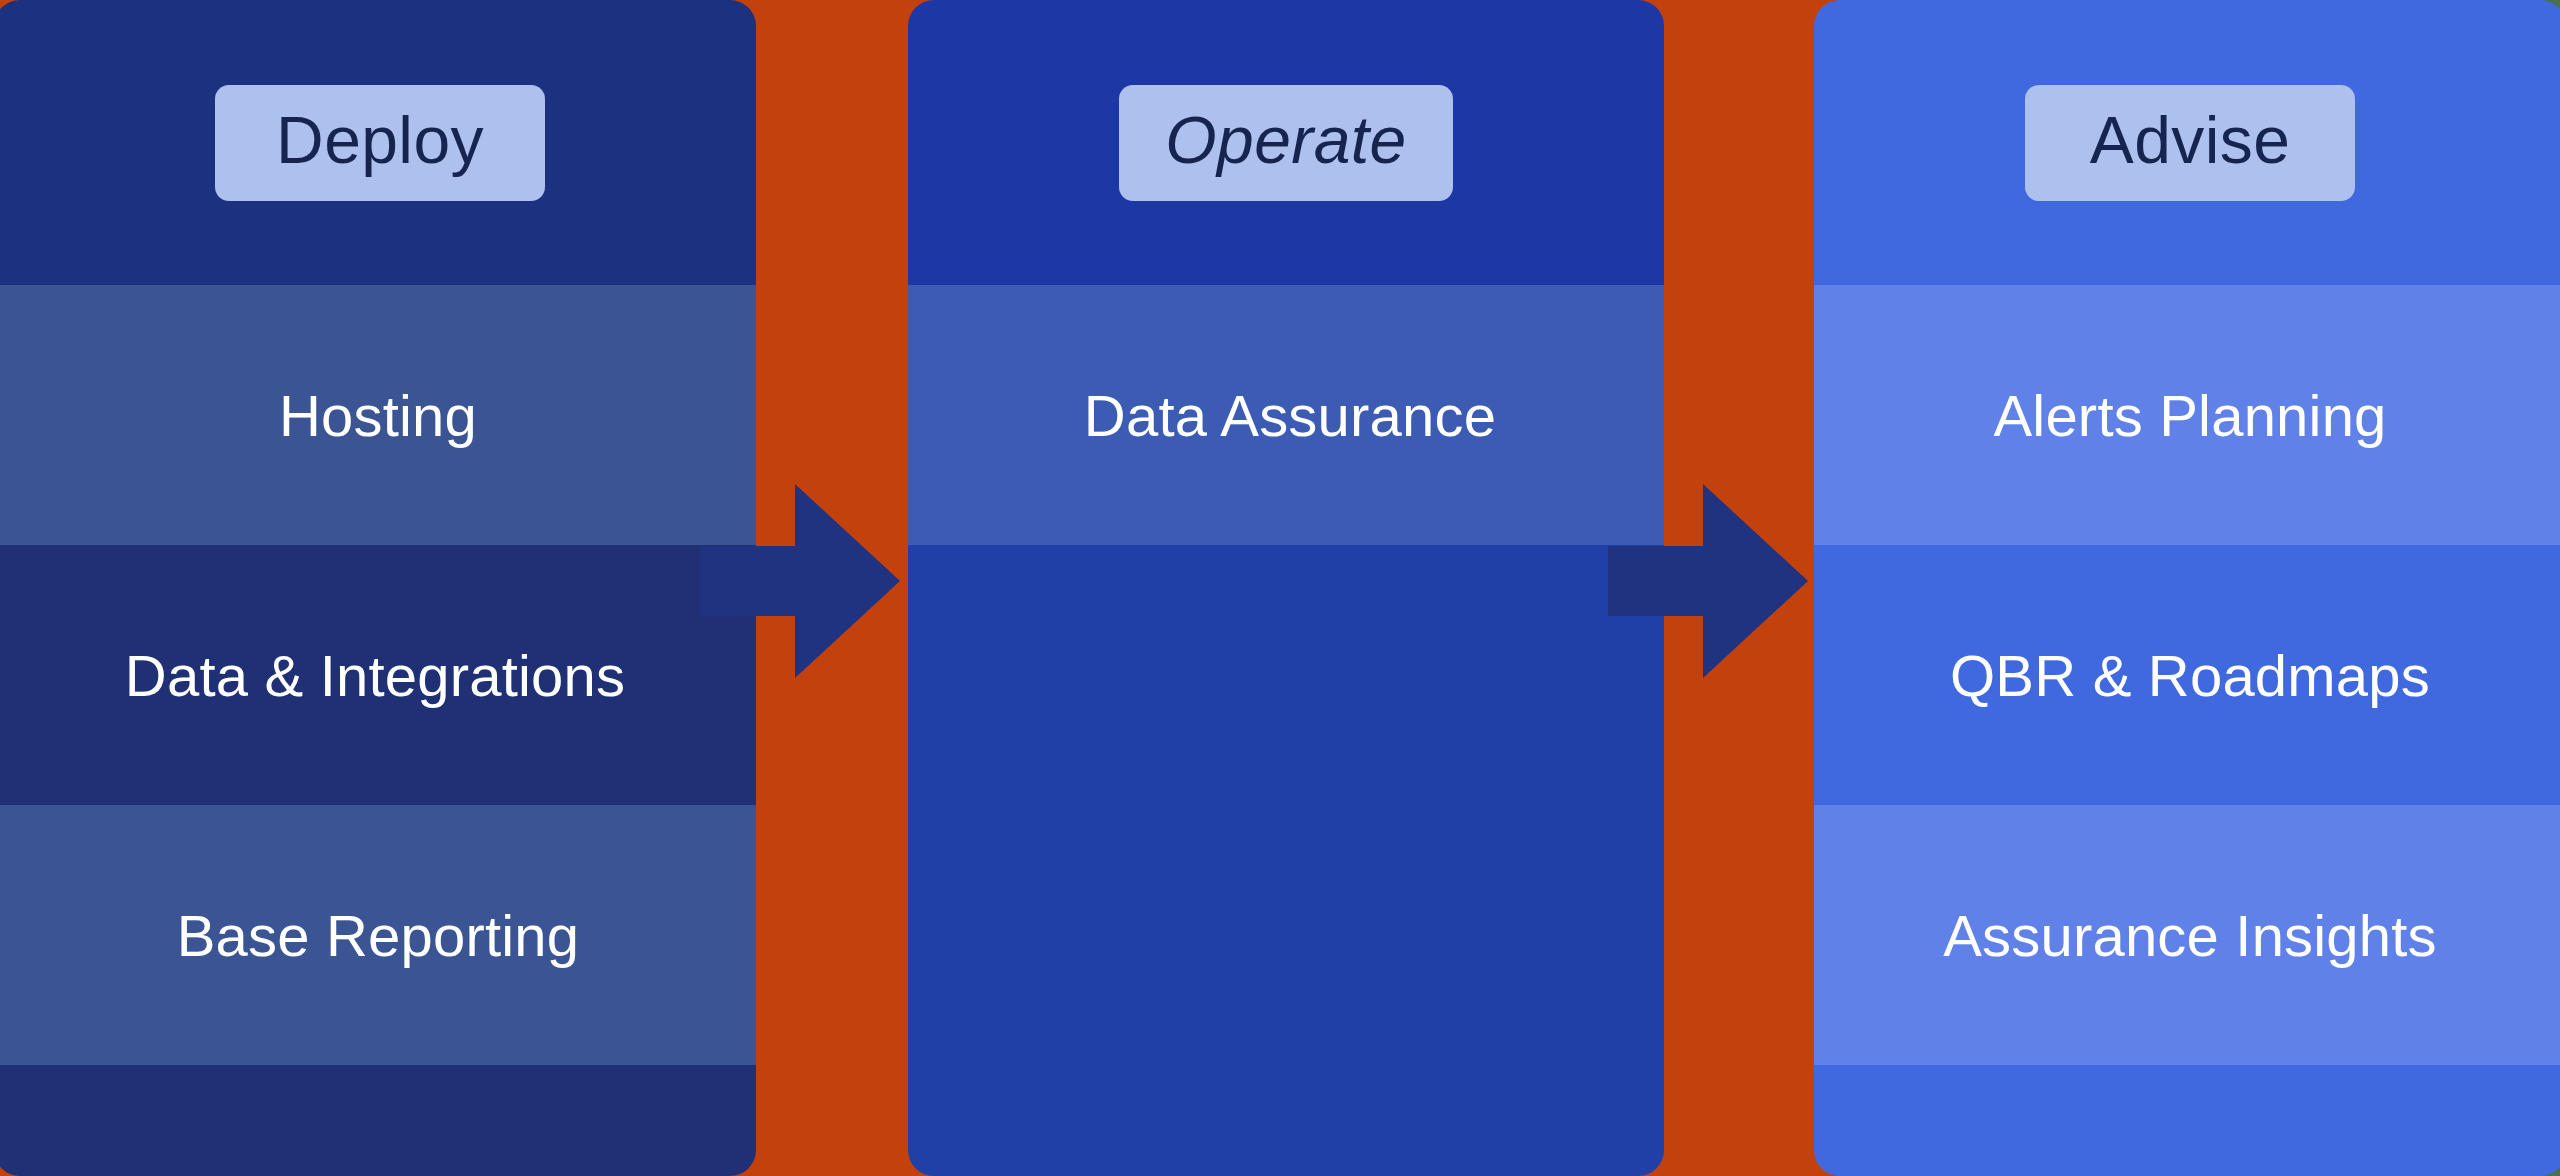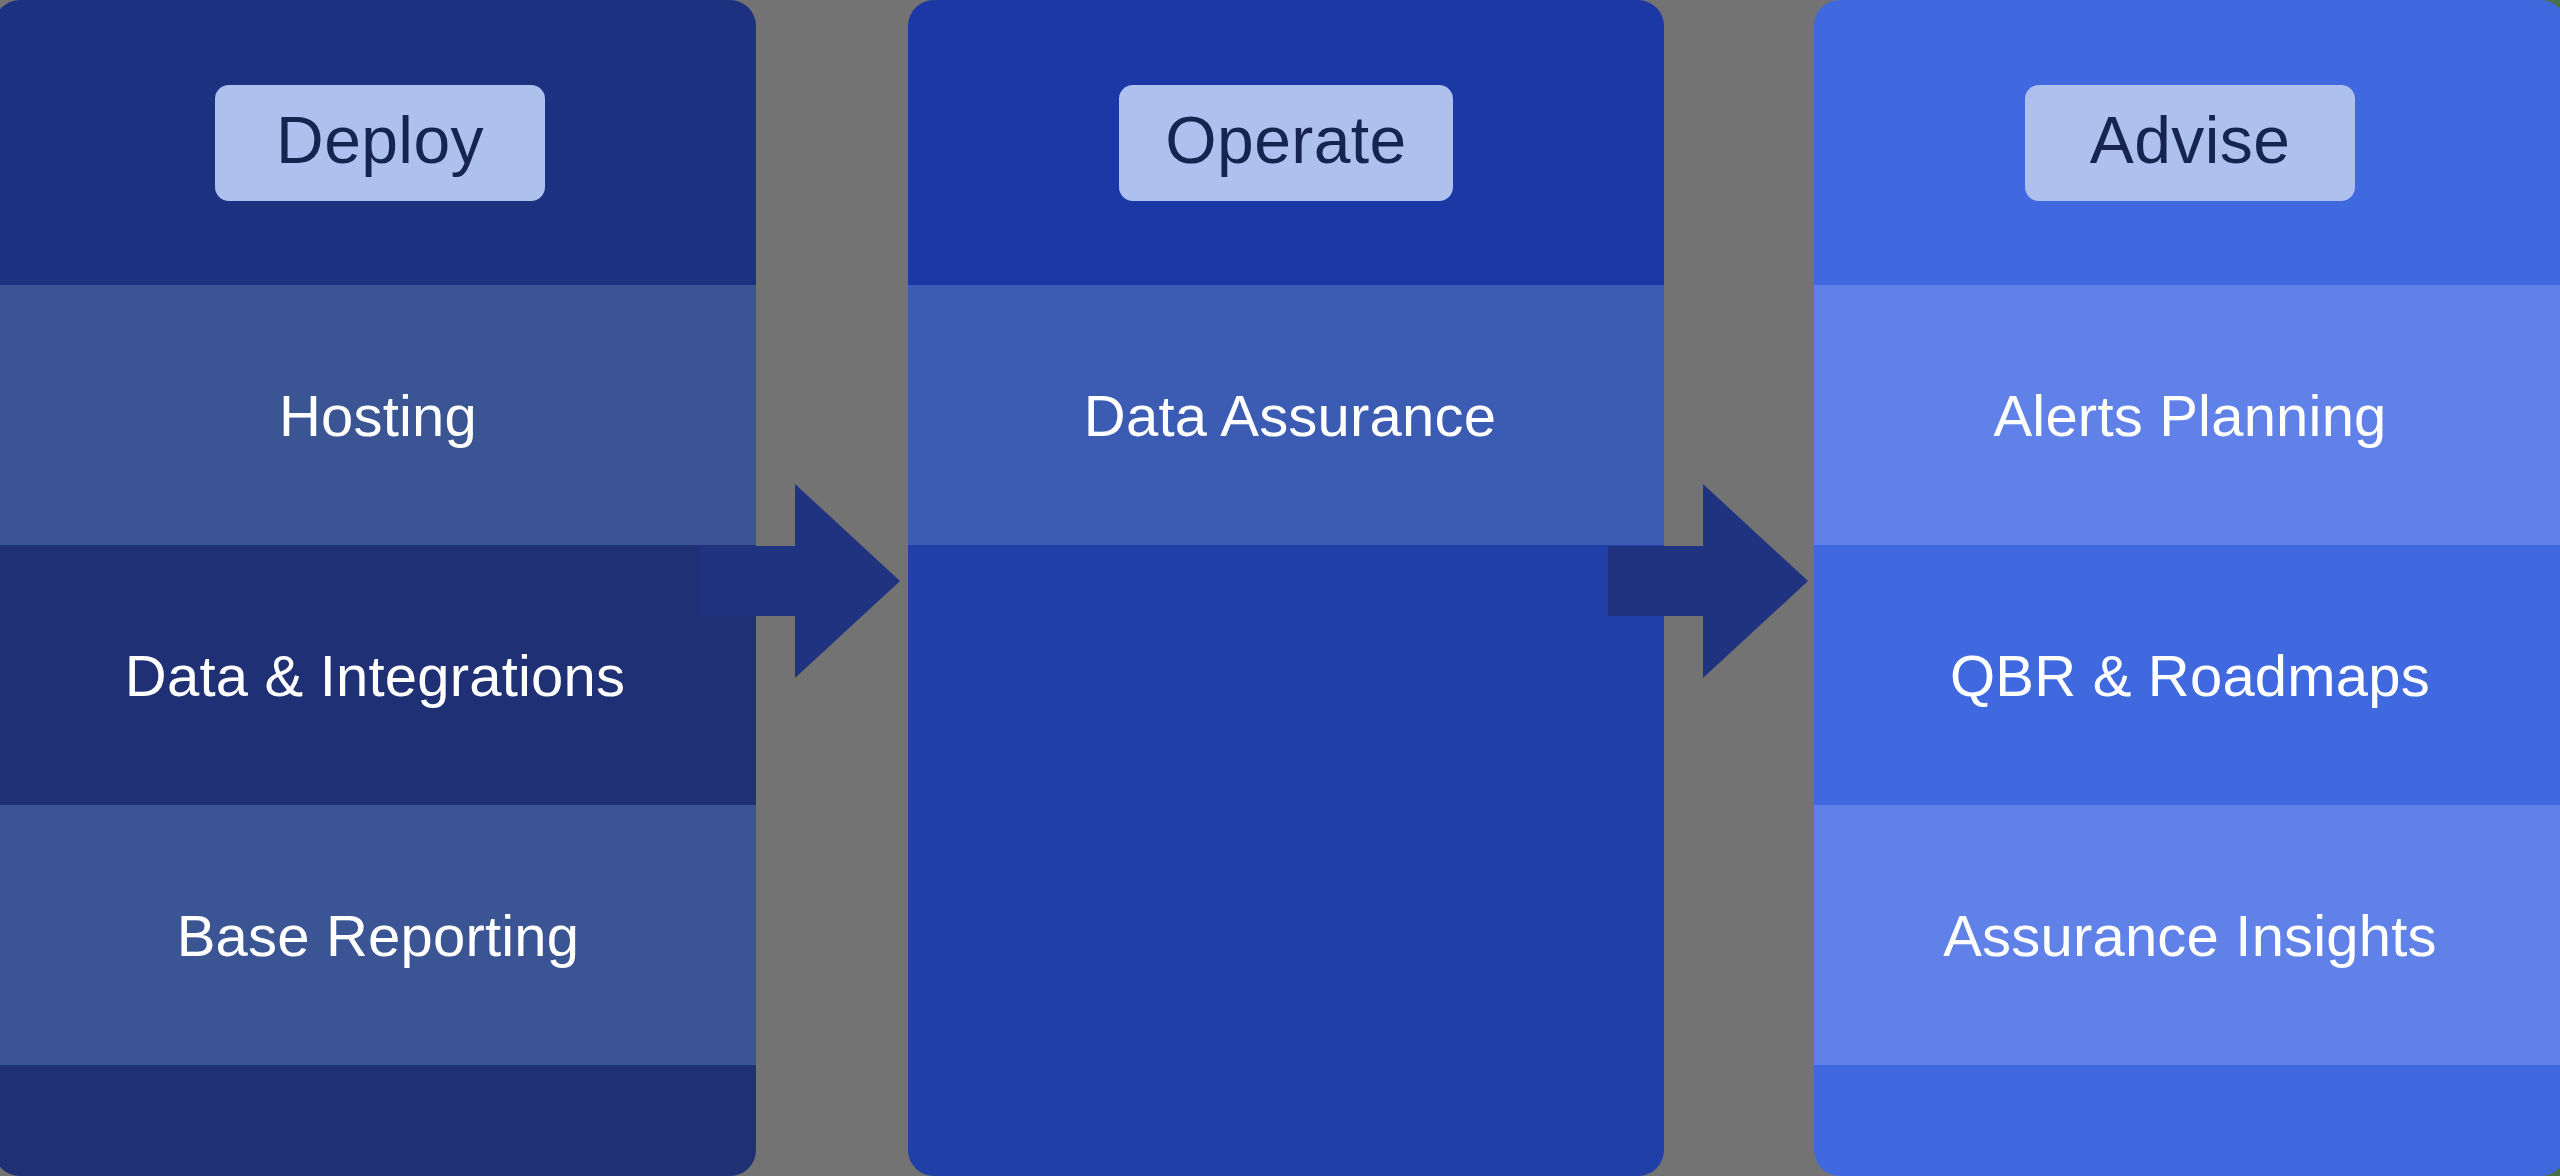--- a/index.html
+++ b/index.html
@@ -12,21 +12,21 @@
     width: 2560px;
     height: 1176px;
     overflow: hidden;
     font-family: "Liberation Sans", sans-serif;
   }
 
   #stage {
     position: relative;
     width: 2376px;
     height: 1176px;
-    background: #737373;
+    background: #c2410c;
   }
 
   
   .column {
     position: absolute;
     top: 0;
     height: 1176px;
     border-radius: 26px;
     overflow: hidden;
     display: flex;
@@ -57,21 +57,21 @@
     font-size: 66px;
     font-weight: 400;
     letter-spacing: 0.4px;
     line-height: 1;
     padding: 22px 46px 28px 46px;
     min-width: 330px;
     text-align: center;
     box-sizing: border-box;
   }
   .col-deploy  .badge { margin-left: 10px; }
-  .col-operate .badge { margin-left: 0px; }
+  .col-operate .badge { margin-left: 0px; font-style: italic; }
   .col-advise  .badge { margin-left: 0px; }
 
   
   .row {
     flex: 0 0 260px;
     height: 260px;
     display: flex;
     align-items: center;
     justify-content: center;
     color: #ffffff;

